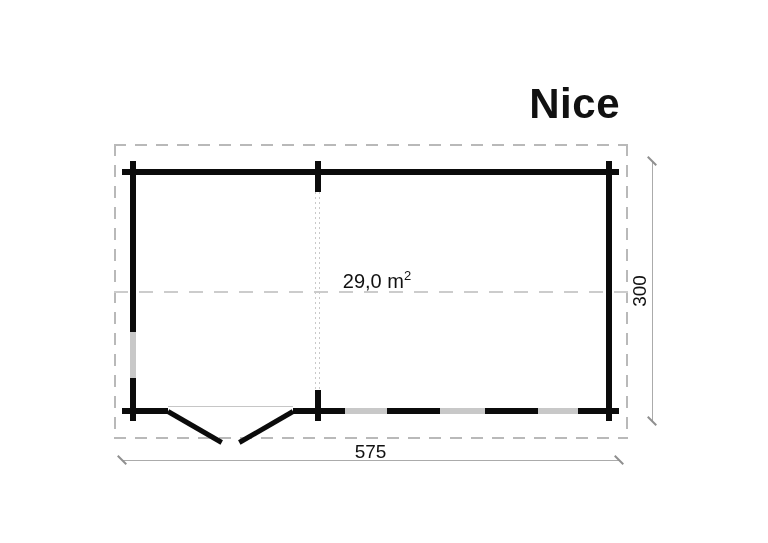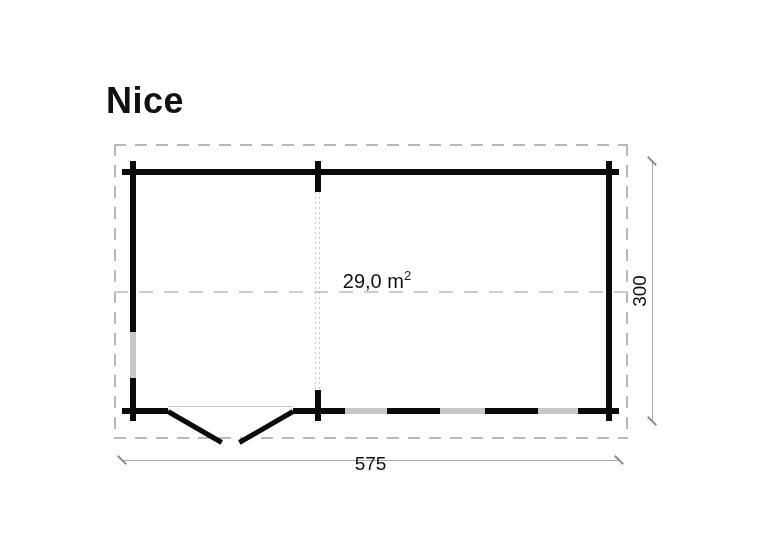--- a/index.html
+++ b/index.html
@@ -9,22 +9,22 @@
     background: var(--background, #ffffff);
     font-family: "Liberation Sans", sans-serif;
     color: var(--text, #111111);
     overflow: hidden;
   }
   .abs { position: absolute; }
 
   
   .title {
     position: absolute; left: 106px; top: 80px; width: 514px;
-    margin: 0; text-align: left;
-    font-size: 36px; font-weight: 700; letter-spacing: 0.5px;
+    margin: 0; text-align: right;
+    font-size: 42px; font-weight: 700; letter-spacing: 0.5px;
     color: var(--text, #111111);
   }
 
   
   .roof-h { height: 2px; background: repeating-linear-gradient(90deg,  var(--roof-outline, #b9b9b9) 0 12px, transparent 12px 21px); }
   .roof-v { width: 2px;  background: repeating-linear-gradient(180deg, var(--roof-outline, #b9b9b9) 0 12px, transparent 12px 21px); }
   .roof-top    { left: 114px; top: 144px; width: 514px; }
   .roof-bottom { left: 114px; top: 437px; width: 514px; }
   .roof-left   { left: 114px; top: 144px; height: 295px; }
   .roof-right  { left: 626px; top: 144px; height: 295px; }
@@ -85,21 +85,21 @@
   .dim-line-v { left: 652px; top: 161px; width: 1px; height: 260px; background: var(--dimension-line, #ababab); }
   .dim-tick {
     width: 12px; height: 2px; background: var(--dimension-tick, #8f8f8f);
     transform: translate(-50%, -50%) rotate(45deg);
   }
   .t-575-l { left: 122px; top: 460px; }
   .t-575-r { left: 619px; top: 460px; }
   .t-300-t { left: 652px; top: 161px; }
   .t-300-b { left: 652px; top: 421px; }
   .dim-label-h {
-    left: 122px; top: 453px; width: 497px;
+    left: 122px; top: 441px; width: 497px;
     text-align: center; font-size: 19px; color: var(--text, #111111);
   }
   .dim-label-v {
     left: 640px; top: 291px;
     transform: translate(-50%, -50%) rotate(-90deg);
     font-size: 19px; color: var(--text, #111111); white-space: nowrap;
   }
 </style>
 </head>
 <body>

